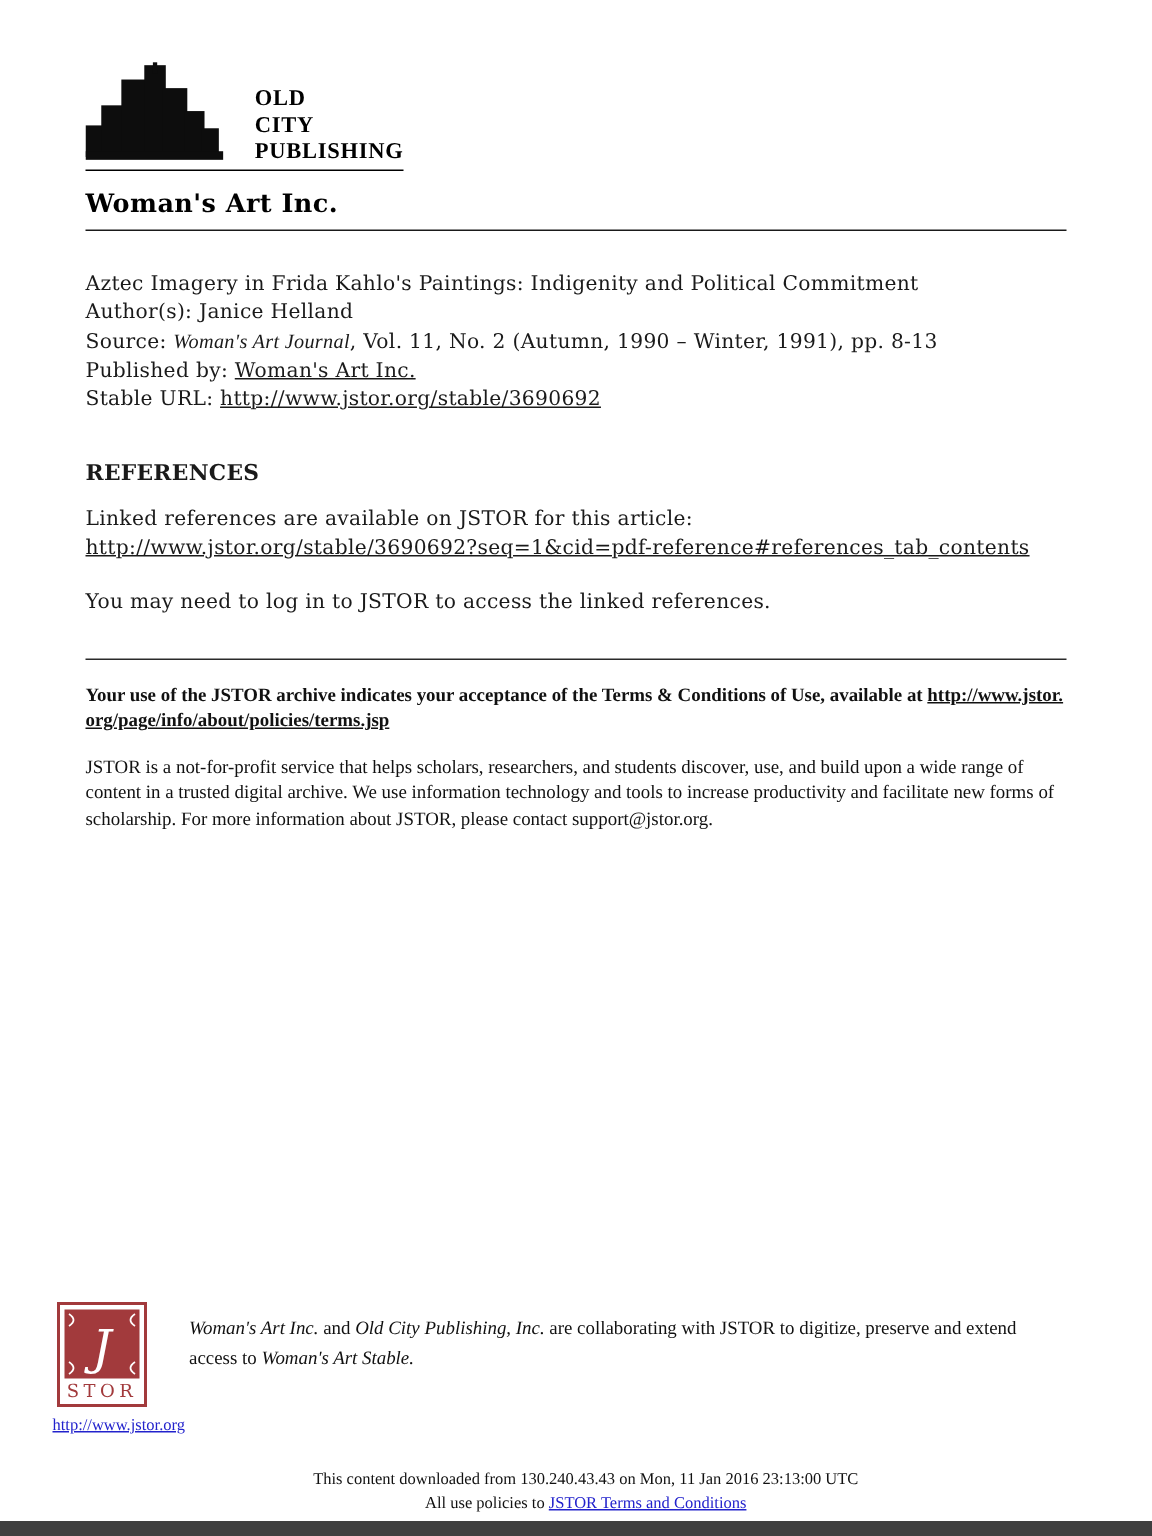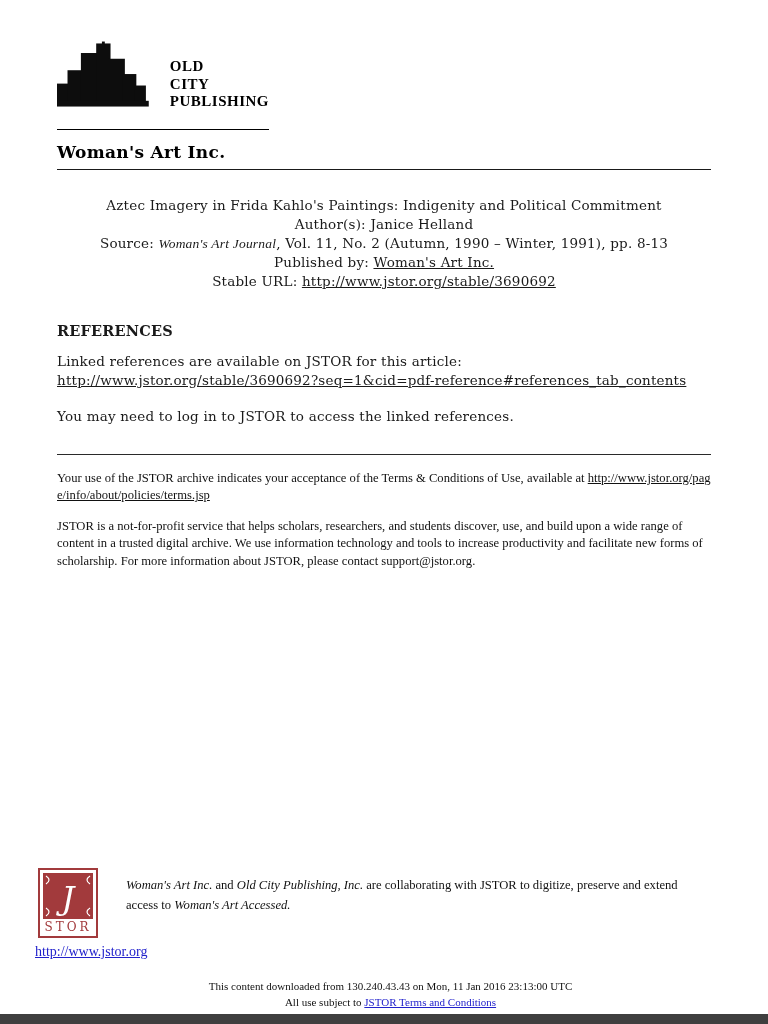--- a/index.html
+++ b/index.html
@@ -15,67 +15,67 @@
     position:relative;
     overflow:hidden;
     color:var(--ink);
     font-family:"DejaVu Serif", serif;
   }
   .content{padding:40px 57px 0 57px;}
 
   
   .pub-logo{
     display:flex;align-items:flex-end;gap:0;
-    width:212px;border-bottom:1px solid #000;padding-bottom:19px;
+    width:212px;border-bottom:1px solid #000;padding-bottom:3px;
   }
   .pub-logo svg{display:block;}
   .logo-text{
     font-family:"Liberation Serif", serif;font-weight:bold;
     font-size:15px;line-height:1.15;letter-spacing:0.5px;color:#000;
   }
   .logo-text span{display:block;}
   .publisher-name{
     margin-top:12px;font-size:17px;font-weight:bold;letter-spacing:0.3px;color:#000;
   }
   .rule-main{border:none;border-top:1.5px solid #1a1a1a;margin-top:7px;}
 
   
   .article{margin-top:26px;font-size:13.5px;letter-spacing:0.2px;line-height:19px;}
-  .article .line{white-space:nowrap;text-align:center;}
+  .article .line{white-space:nowrap;}
   .ital{font-style:italic;font-family:Liberation Serif, serif;}
   a.blk-link{color:inherit;text-decoration:underline;cursor:pointer;word-break:break-all;white-space:normal;}
   a.blue-link{color:var(--link-blue);text-decoration:underline;cursor:pointer;}
 
   
   .refs{margin-top:30px;font-size:13.5px;letter-spacing:0.2px;line-height:19px;}
   .refs-heading{font-size:14.5px;font-weight:bold;letter-spacing:0.2px;margin-bottom:12px;}
   .refs-note{margin-top:17px;font-size:13.5px;letter-spacing:0.2px;}
 
   .rule-2{border:none;border-top:1px solid #2a2a2a;margin-top:28px;}
 
   
   .smalltext{
     font-family:"Liberation Serif", serif;
     font-size:12.6px;line-height:1.38;letter-spacing:0;color:#111;
   }
-  .terms{margin-top:15px;max-width:654px;}
+  .terms{margin-top:15px;max-width:654px;font-weight:bold;}
   .about{margin-top:13px;max-width:654px;}
 
   
   .collab{
     position:absolute;left:38px;top:868px;right:57px;
     display:flex;gap:22px;align-items:flex-start;
   }
   .jstor-col{width:66px;flex:0 0 auto;}
   .jstor-box{display:block;}
   .jstor-red-stroke{stroke:var(--jstor-red);}
   .jstor-red-fill{fill:var(--jstor-red);}
   .jstor-url{
     display:inline-block;margin-top:6px;margin-left:-3px;
-    font-family:"Liberation Serif", serif;font-size:14px;
+    font-family:"Liberation Serif", serif;font-size:11px;
   }
   .collab-text{
     font-family:"Liberation Serif", serif;font-size:12.6px;line-height:1.55;
     padding-top:8px;max-width:580px;color:#111;
   }
 
   
   .footer{
     position:absolute;left:13px;right:0;bottom:13px;text-align:center;
     font-family:"Liberation Serif", serif;font-size:11px;line-height:1.45;color:#111;
@@ -140,22 +140,22 @@
       <rect x="1" y="1" width="58" height="68" fill="#ffffff" class="jstor-red-stroke" stroke-width="2"></rect>
       <rect x="5" y="5" width="50" height="46" class="jstor-red-fill"></rect>
       <path d="M8 8 q6 4 0 8 M52 8 q-6 4 0 8 M8 48 q6 -4 0 -8 M52 48 q-6 -4 0 -8" stroke="#ffffff" stroke-width="1.2" fill="none"></path>
       <text x="30" y="41" text-anchor="middle" font-family="DejaVu Serif, serif" font-style="italic" font-size="32" fill="#ffffff">J</text>
       <rect x="5" y="52" width="50" height="14" fill="#ffffff"></rect>
       <text x="30" y="63" text-anchor="middle" font-family="DejaVu Serif, serif" font-size="12" letter-spacing="3" class="jstor-red-fill">STOR</text>
     </svg>
     <a class="blue-link jstor-url">http://www.jstor.org</a>
   </div>
   <div class="collab-text">
-    <span class="ital">Woman's Art Inc.</span><span> and </span><span class="ital">Old City Publishing, Inc.</span><span> are collaborating with JSTOR to digitize, preserve and extend access to </span><span class="ital">Woman's Art Accessed.</span>
+    <span class="ital">Woman's Art Inc.</span><span> and </span><span class="ital">Old City Publishing, Inc.</span><span> are collaborating with JSTOR to digitize, preserve and extend access to </span><span class="ital">Woman's Art Stable.</span>
   </div>
 </div>
 
 <div class="footer">
   <div>This content downloaded from 130.240.43.43 on Mon, 11 Jan 2016 23:13:00 UTC</div>
-  <div><span>All use subject to </span><a class="blue-link">JSTOR Terms and Conditions</a></div>
+  <div><span>All use policies to </span><a class="blue-link">JSTOR Terms and Conditions</a></div>
 </div>
 
 <div class="bottom-bar"></div>
 
 </body></html>

